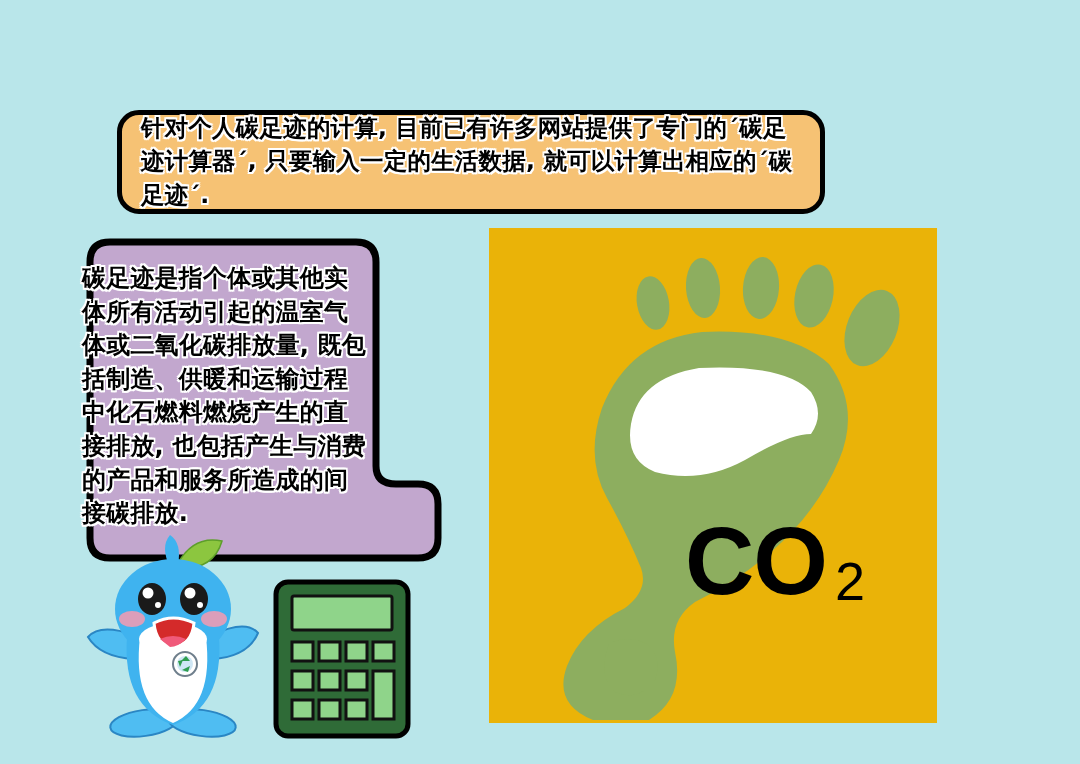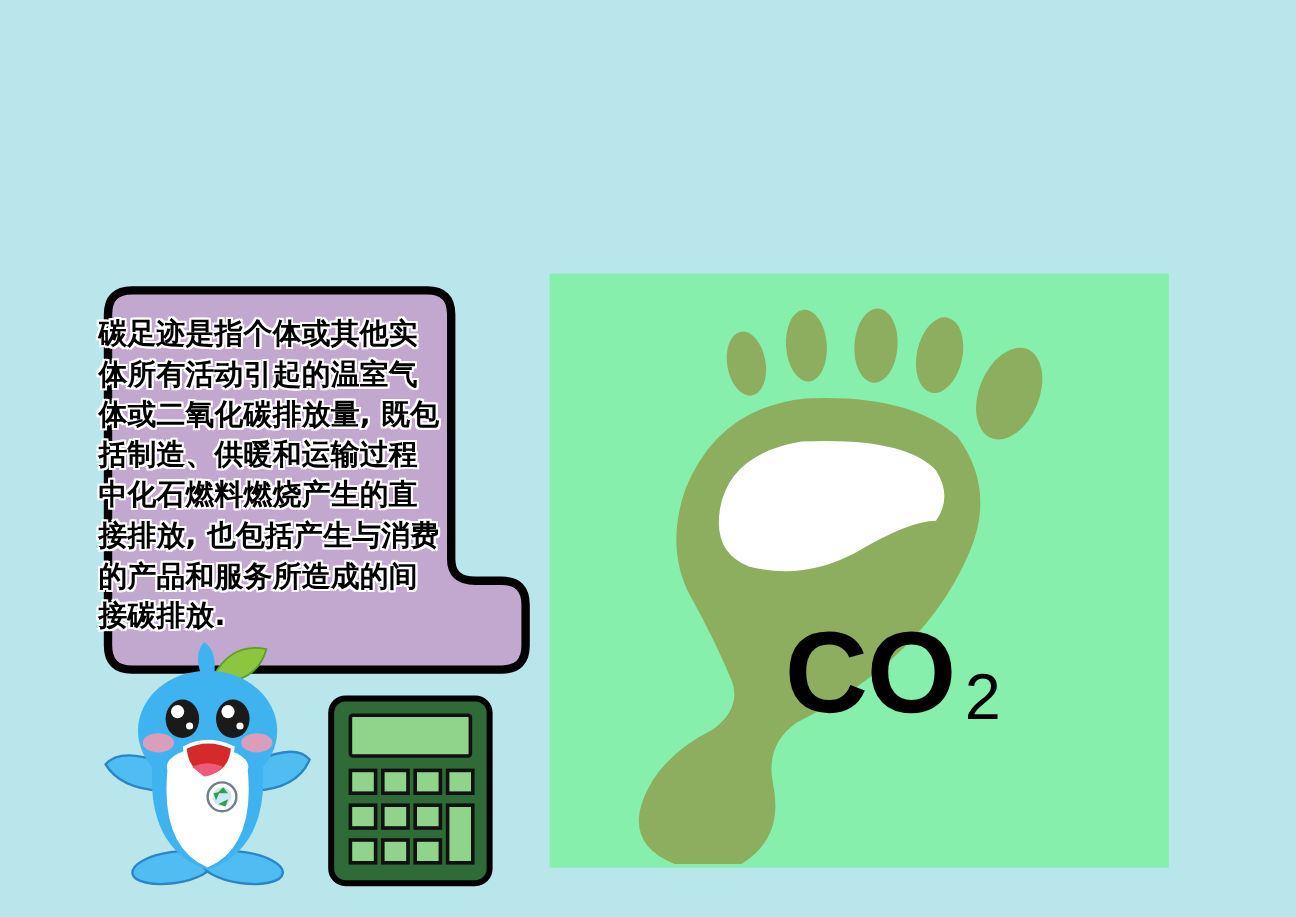--- a/index.html
+++ b/index.html
@@ -132,25 +132,25 @@
     position: absolute;
     left: 272px;
     top: 578px;
     width: 140px;
     height: 162px;
   }
 
   
   #image-panel {
     position: absolute;
-    left: 458px;
+    left: 489px;
     top: 228px;
-    width: 516px;
+    width: 448px;
     height: 495px;
-    background: #86efac;
+    background: #eab308;
   }
   #footprint-svg {
     position: absolute;
     left: 0;
     top: 0;
   }
   #co2-label {
     position: absolute;
     left: 196px;
     top: 285px;
@@ -170,20 +170,23 @@
     vertical-align: -6px;
     margin-left: 8px;
   }
 </style>
 </head>
 <body>
 
 <div id="stage">
 
 
+  <div id="orange-box">
+    <div id="orange-text">针对个人碳足迹的计算, 目前已有许多网站提供了专门的´碳足迹计算器´, 只要输入一定的生活数据, 就可以计算出相应的´碳足迹´.</div>
+  </div>
 
   <div id="purple-box">
     <svg width="378" height="348" viewBox="0 0 378 348">
       <path d="M 24 26
                Q 24 6 44 6
                L 290 6
                Q 310 6 310 26
                L 310 230
                Q 310 248 330 248
                L 352 248

